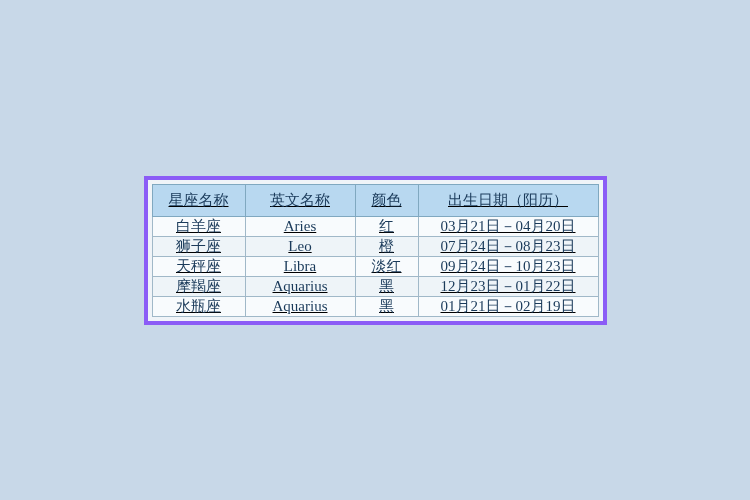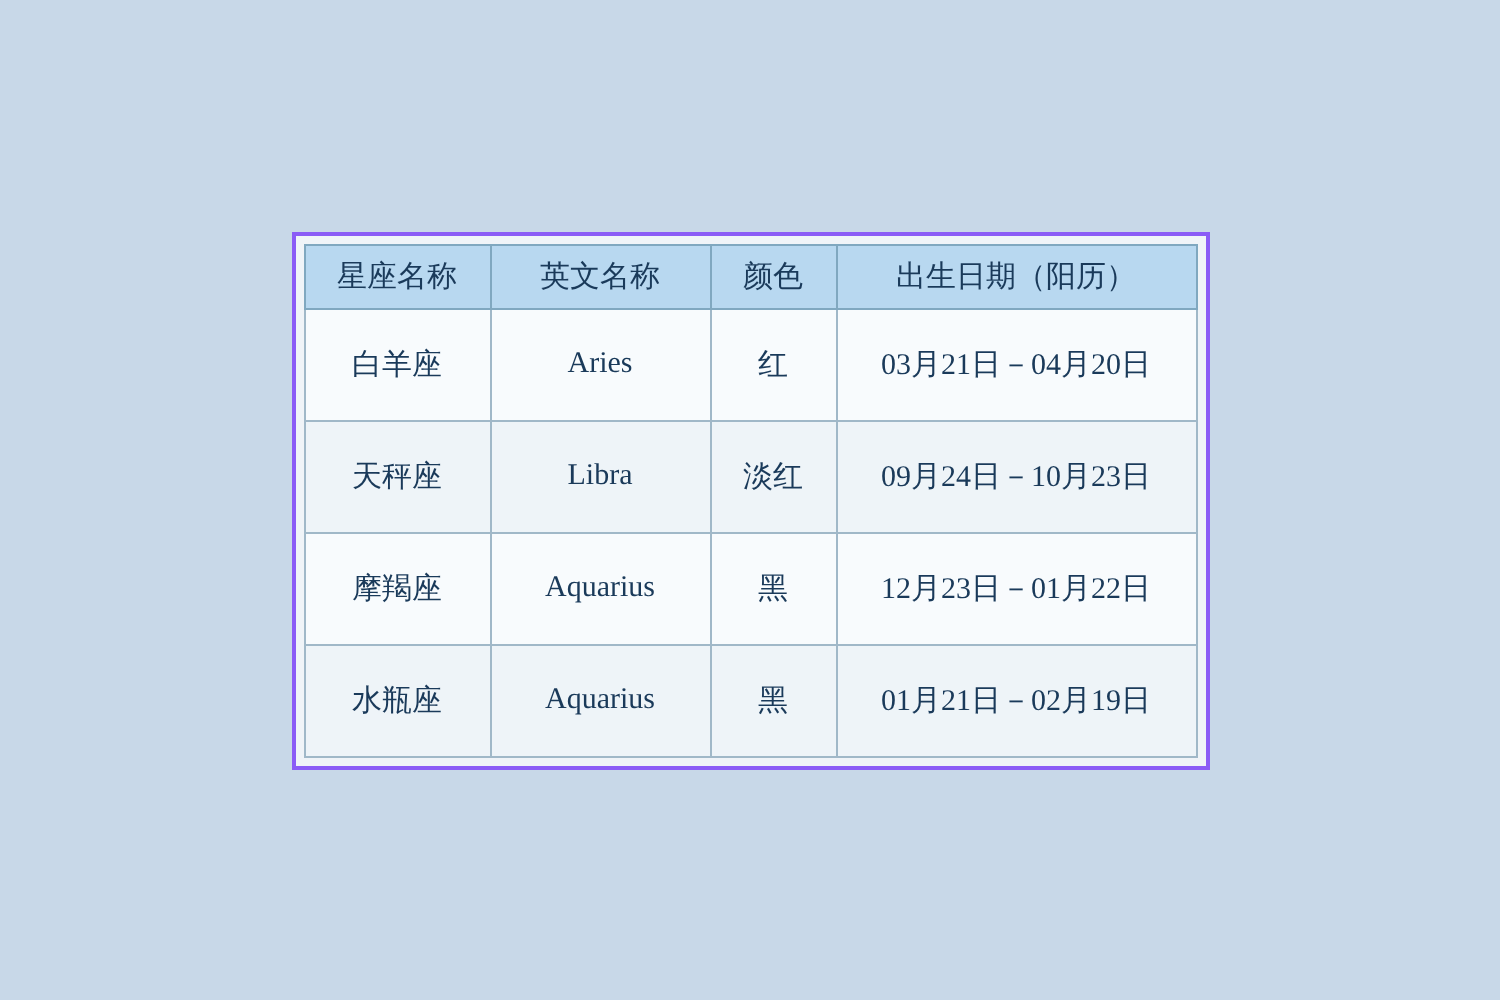--- a/index.html
+++ b/index.html
@@ -13,41 +13,42 @@
       height: 500px;
       background-color: #c8d8e8;
       display: flex;
       align-items: center;
       justify-content: center;
       font-family: "SimSun", "宋体", serif;
     }
 
     .table-container {
       background-color: #f0f4f8;
-      border: 2px solid #8b5cf6;
+      border: 4px solid #8b5cf6;
       padding: 4px;
+      text-decoration: underline;
     }
 
     table {
       border-collapse: collapse;
       font-size: 15px;
     }
 
     th {
       background-color: #b8d8f0;
       border: 1px solid #80a8c0;
       padding: 6px 16px;
       text-align: center;
       font-weight: normal;
       color: #1a3a5a;
     }
 
     td {
       border: 1px solid #a0b8c8;
-      padding: 18px 16px;
+      padding: 0 16px;
       text-align: center;
       color: #1a3a5a;
       background-color: #f8fbfd;
     }
 
     tr:nth-child(even) td {
       background-color: #eef4f8;
     }
 
     .col-zh { min-width: 80px; }
@@ -69,20 +70,26 @@
       </tr>
     </thead>
     <tbody id="table-body">
     <tr>
           <td>白羊座</td>
           <td>Aries</td>
           <td>红</td>
           <td>03月21日－04月20日</td>
         </tr>
         <tr>
+          <td>狮子座</td>
+          <td>Leo</td>
+          <td>橙</td>
+          <td>07月24日－08月23日</td>
+        </tr>
+        <tr>
           <td>天秤座</td>
           <td>Libra</td>
           <td>淡红</td>
           <td>09月24日－10月23日</td>
         </tr>
         <tr>
           <td>摩羯座</td>
           <td>Aquarius</td>
           <td>黑</td>
           <td>12月23日－01月22日</td>

